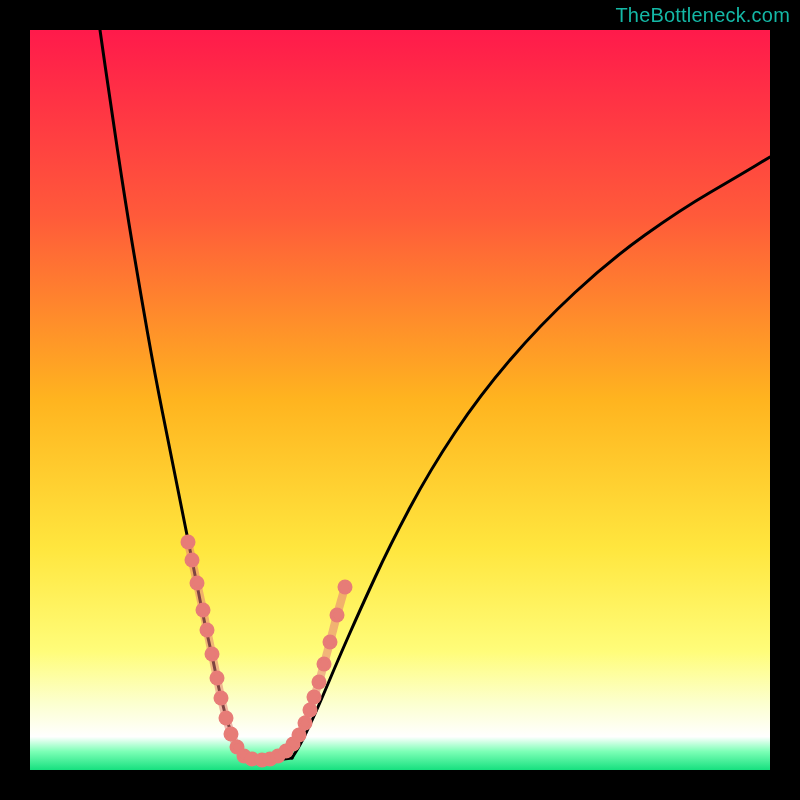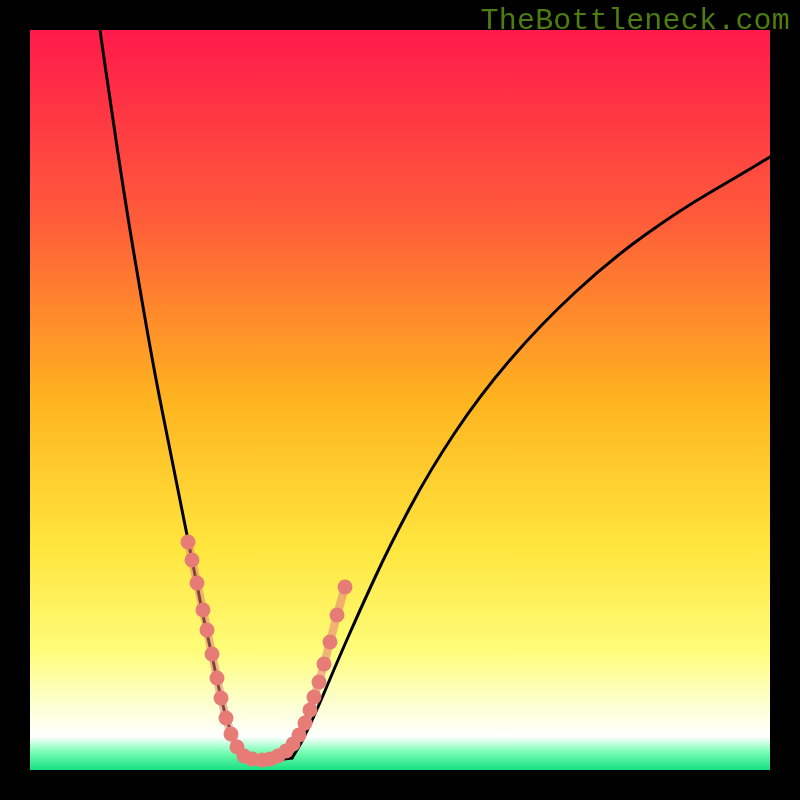--- a/index.html
+++ b/index.html
@@ -31,26 +31,25 @@
     position: absolute;
     left: 0;
     top: 0;
     width: 100%;
     height: 100%;
   }
   .watermark {
     position: absolute;
     top: 4px;
     right: 10px;
-    color: #4d7c0f;
-    font-size: 30px;
+    color: #14b8a6;
+    font-size: 20px;
     letter-spacing: 0.2px;
     z-index: 20;
     user-select: none;
-    font-family: Liberation Mono, monospace;
   }
   svg.curves {
     position: absolute;
     left: 0;
     top: 0;
     width: 100%;
     height: 100%;
     z-index: 10;
   }
 </style>

